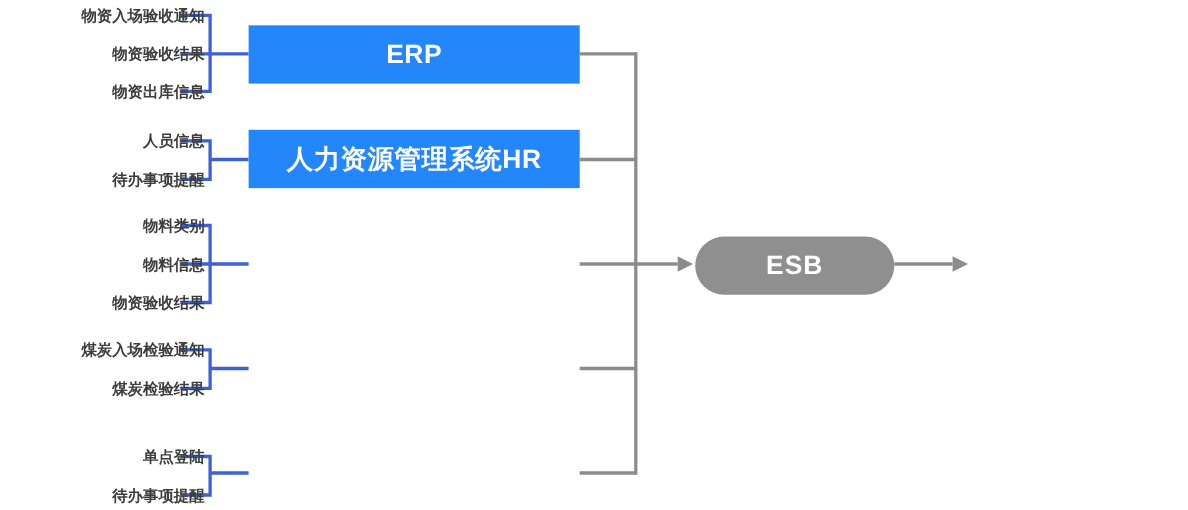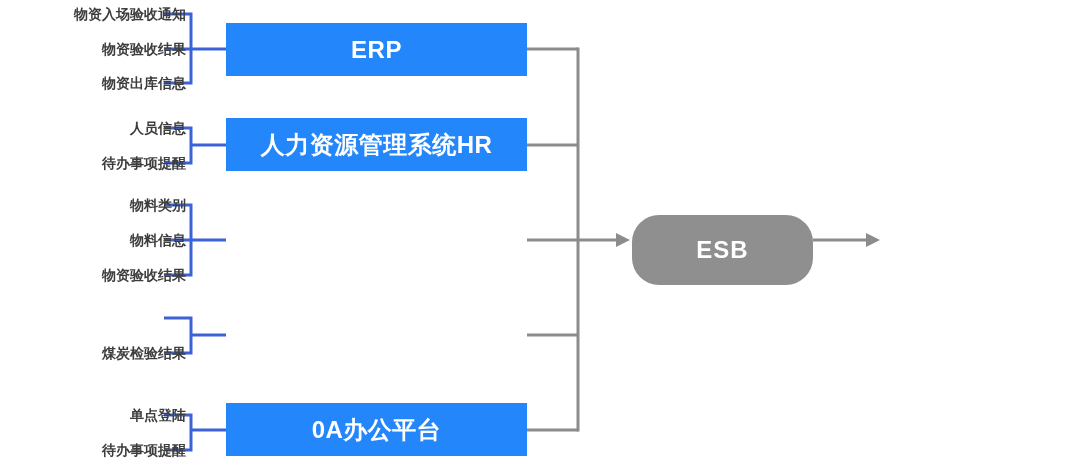--- a/index.html
+++ b/index.html
@@ -25,21 +25,21 @@
     position:absolute;
     left:226px;width:301px;height:53px;
     background:#2486fb;
     color:#ffffff;
     display:flex;align-items:center;justify-content:center;
     font-size:24px;font-weight:700;letter-spacing:0.5px;
     z-index:2;
   }
   .pill{
     position:absolute;
-    height:70px;
+    height:53px;
     border-radius:27px;
     color:#ffffff;
     display:flex;align-items:center;justify-content:center;
     font-size:24px;font-weight:700;letter-spacing:1px;
     z-index:2;
   }
   .pill.esb{left:632px;top:215px;width:181px;background:#8f8f8f;}
   .pill.lims{left:895px;top:214px;width:173px;background:#0e459c;}
 </style>
 </head>
@@ -80,24 +80,24 @@
   <div class="src-label" style="top:39px">物资验收结果</div>
   <div class="src-label" style="top:73px">物资出库信息</div>
 
   <div class="src-label" style="top:118px">人员信息</div>
   <div class="src-label" style="top:153px">待办事项提醒</div>
 
   <div class="src-label" style="top:195px">物料类别</div>
   <div class="src-label" style="top:230px">物料信息</div>
   <div class="src-label" style="top:265px">物资验收结果</div>
 
+  <div class="src-label" style="top:308px">煤炭入场检验通知</div>
   <div class="src-label" style="top:343px">煤炭检验结果</div>
 
   <div class="src-label" style="top:405px">单点登陆</div>
   <div class="src-label" style="top:440px">待办事项提醒</div>
 
   <div class="sys-box" style="top:118px">人力资源管理系统HR</div>
   <div class="sys-box" style="top:23px">ERP</div>
-  <div class="sys-box" style="top:403px">0A办公平台</div>
 
   <div class="pill esb">ESB</div>
 
 </div>
 
 </body></html>

